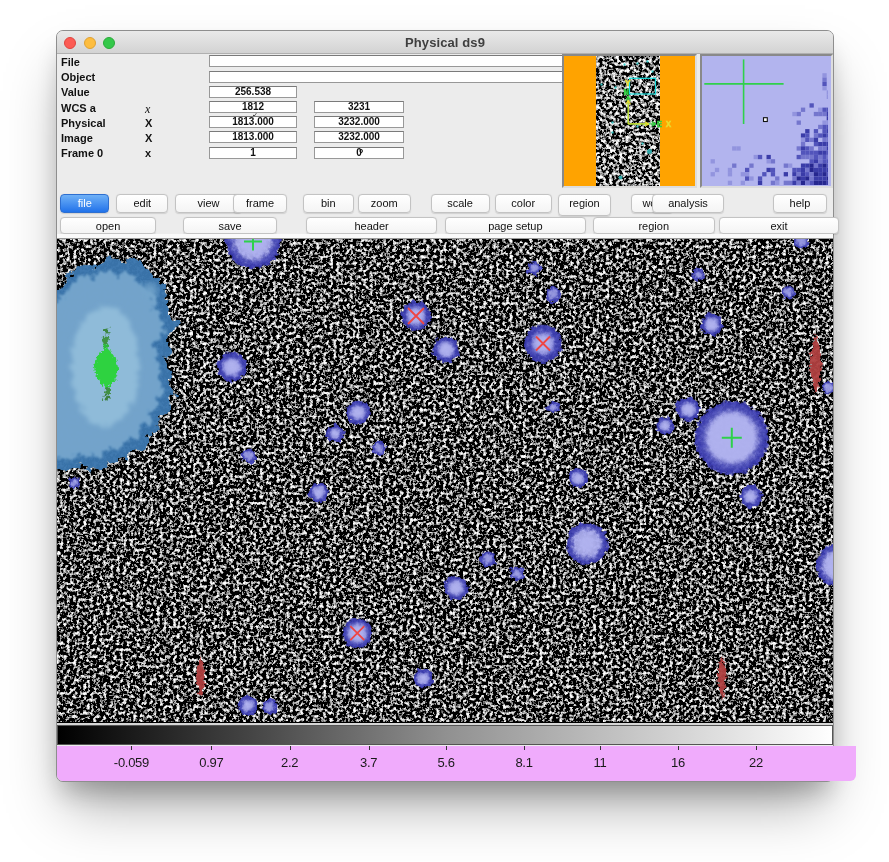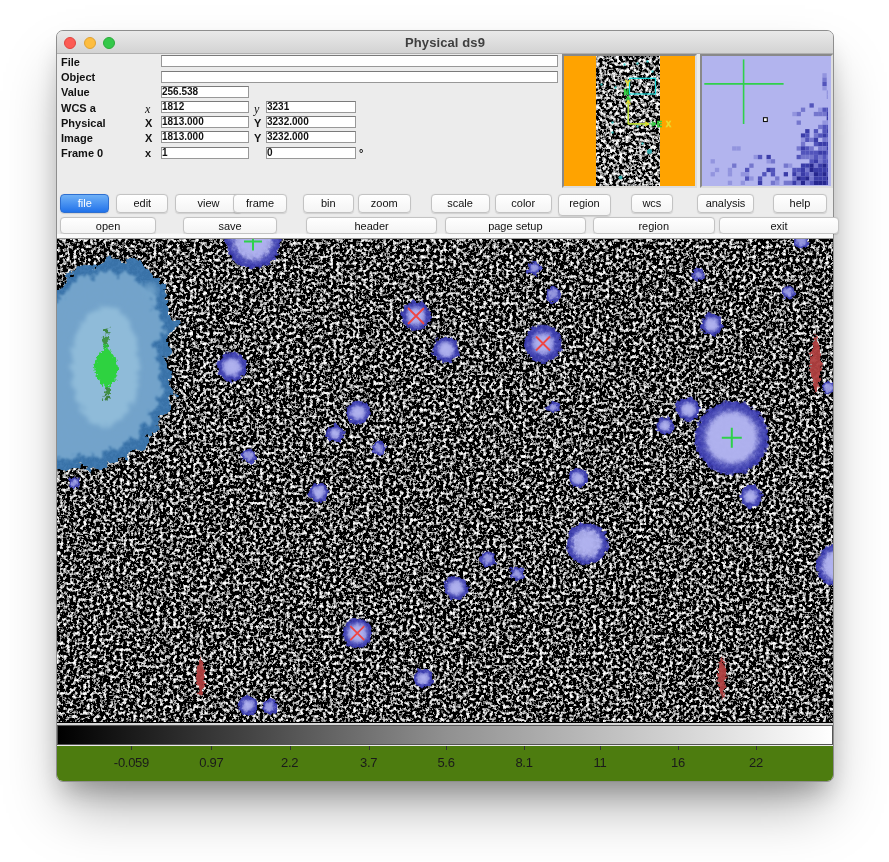--- a/index.html
+++ b/index.html
@@ -13,36 +13,36 @@
               border-radius:6px 6px 0 0; }
   .tl { position:absolute; width:12px; height:12px; border-radius:50%; box-sizing:border-box; }
   #title { position:absolute; left:57px; top:35px; width:776px; text-align:center; font-size:13px;
            font-weight:bold; color:#3f3f3f; letter-spacing:0.1px; }
   .lbl { position:absolute; font-size:11px; font-weight:bold; color:#111; }
   .sub { position:absolute; font-size:11px; color:#111; }
   .sub.b { font-weight:bold; }
   .sub.it { font-style:italic; font-family:"Liberation Serif", serif; font-size:12px; }
   .fld { position:absolute; height:10px; background:#fff; border:1px solid #989898;
          border-top-color:#7a7a7a; font-size:10px; font-weight:bold; color:#111;
-         line-height:10.5px; }
+         text-align:center; line-height:10.5px;margin-left:48px; }
   #panner { position:absolute; left:562px; top:54px; width:135px; height:134px;
             border:2px inset #ddd; box-sizing:border-box; background:#ffa300; overflow:hidden; }
   #magbox { position:absolute; left:699.5px; top:54px; width:133px; height:134px;
             border:2px inset #ddd; box-sizing:border-box; background:#b2b4ee; overflow:hidden; }
   .btn { position:absolute; background:linear-gradient(#ffffff,#f4f4f4); border:1px solid #c3c3c3;
          border-radius:4px; font-size:11px; color:#111; text-align:center;
          line-height:17px; box-sizing:border-box; box-shadow:0 0.5px 1px rgba(0,0,0,.12); }
   .btn.sel { background:linear-gradient(#6fb1f7,#2172ea); color:#fff; border-color:#2e6fd0; }
   #canvwrap { position:absolute; left:57px; top:237.5px; width:776px; height:484px;
               background:#000; border-top:1px solid #9a9a9a; box-sizing:content-box; line-height:0; }
   #cbar { position:absolute; left:57px; top:724.5px; width:776px; height:20px;
           border:1px solid #555; box-sizing:border-box;
           background:linear-gradient(90deg,#000 0%,#454545 25%,#909090 50%,#c8c8c8 75%,#fff 100%); }
-  #cbarea { position:absolute; left:57px; top:745.5px; width:776px; height:35px; background:#4d7c0f;
-            border-radius:0 0 6px 6px; }
+  #cbarea { position:absolute; left:57px; top:745.5px; width:776px; height:35px; background:#f0abfc;
+            border-radius:0 0 6px 6px;padding-left:23px; }
   .cbt { position:absolute; top:9px; transform:translateX(-50%); font-size:13px;
          color:#1a1a1a; letter-spacing:-0.3px; }
   .tick { position:absolute; top:0; width:1px; height:4px; background:#333; }
 </style>
 </head>
 <body>
 <div id="win"></div>
 <div id="titlebar">
   <div class="tl" style="left:7px;top:6px; background:#fc5b54; border:0.5px solid #e0443e;"></div>
   <div class="tl" style="left:27px;top:6px; background:#fdbd3f; border:0.5px solid #dfa133;"></div>
@@ -303,21 +303,21 @@
 <div class="btn sel" style="left:60.3px;top:194px;width:48.9px;height:18.5px">file</div>
 <div class="btn" style="left:116.3px;top:194px;width:52.0px;height:18.5px">edit</div>
 <div class="btn" style="left:175px;top:194px;width:67px;height:18.5px">view</div>
 <div class="btn" style="left:232.7px;top:194px;width:54.7px;height:18.5px">frame</div>
 <div class="btn" style="left:302.9px;top:194px;width:50.7px;height:18.5px">bin</div>
 <div class="btn" style="left:358px;top:194px;width:52.5px;height:18.5px">zoom</div>
 <div class="btn" style="left:430.5px;top:194px;width:59.0px;height:18.5px">scale</div>
 <div class="btn" style="left:494.9px;top:194px;width:56.7px;height:18.5px">color</div>
 <div class="btn" style="left:557.9px;top:194px;width:53.1px;height:22px">region</div>
 <div class="btn" style="left:631.2px;top:194px;width:41.4px;height:18.5px">wcs</div>
-<div class="btn" style="left:697px;top:194px;width:57px;height:18.5px">analysis</div>
+<div class="btn" style="left:652px;top:194px;width:72px;height:18.5px">analysis</div>
 <div class="btn" style="left:773px;top:194px;width:53.9px;height:18.5px">help</div>
 <div class="btn" style="left:60.3px;top:216.7px;width:95.6px;height:17.5px">open</div>
 <div class="btn" style="left:183px;top:216.7px;width:94.2px;height:17.5px">save</div>
 <div class="btn" style="left:306px;top:216.7px;width:131.1px;height:17.5px">header</div>
 <div class="btn" style="left:444.5px;top:216.7px;width:141.7px;height:17.5px">page setup</div>
 <div class="btn" style="left:593px;top:216.7px;width:121.5px;height:17.5px">region</div>
 <div class="btn" style="left:719px;top:216.7px;width:120px;height:17.5px">exit</div>
 <div style="position:absolute;left:57px;top:233.5px;width:776px;height:4px;background:#fafafa"></div>
 <div style="position:absolute;left:57px;top:721.5px;width:776px;height:3px;background:#d6d6d6"></div>
 <div id="canvwrap"><svg id="canvas" width="776" height="483" viewBox="0 0 776 483" preserveAspectRatio="none">

